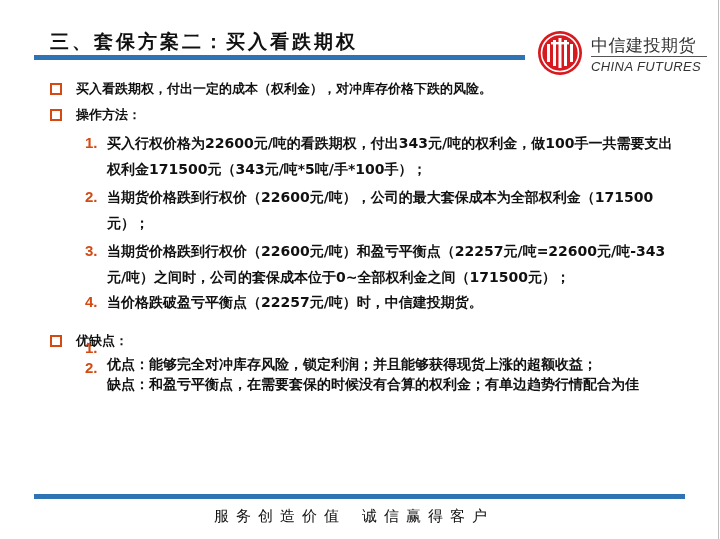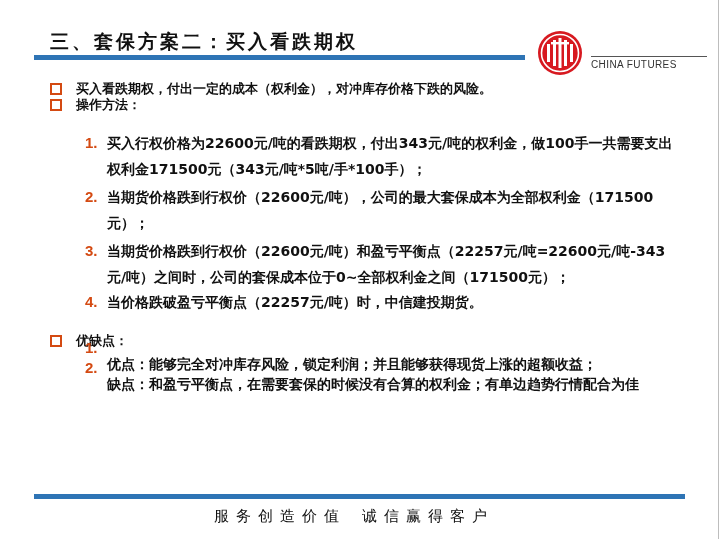--- a/index.html
+++ b/index.html
@@ -13,21 +13,21 @@
     position: absolute; left: 50px; top: 29px;
     font-family: Liberation Sans, sans-serif;
     font-size: 19px; font-weight: bold; letter-spacing: 3px; color: #111;
   }
   .title-rule { position: absolute; left: 34px; top: 55px; width: 491px; height: 5px; background: #2e74b5; }
 
   .logo { position: absolute; left: 537px; top: 30px; width: 180px; height: 50px; }
   .logo-mark { position: absolute; left: 0; top: 0; width: 46px; height: 46px; }
   .logo-cn { position: absolute; left: 54px; top: 4px; font-size: 17px; color: #333; letter-spacing: 0.5px; }
   .logo-divider { position: absolute; left: 54px; top: 26px; width: 116px; height: 1px; background: #555; }
-  .logo-en { position: absolute; left: 54px; top: 29px; font-family: "Liberation Sans", sans-serif; font-size: 10px; color: #333; letter-spacing: 0.4px; }
+  .logo-en { position: absolute; left: 54px; top: 29px; font-family: "Liberation Sans", sans-serif; font-size: 13px; color: #333; letter-spacing: 0.4px; font-style: italic; }
 
   .bullet { position: absolute; left: 50px; display: flex; align-items: center; }
   .bullet-box { width: 12px; height: 12px; border: 2.5px solid #d44a12; margin-right: 14px; flex: none; }
   .bullet-text { font-size: 13px; font-weight: bold; color: #111; white-space: nowrap; }
 
   .item { position: absolute; left: 85px; display: flex; }
   .item-num { font-family: "Liberation Sans", sans-serif; font-size: 15px; font-weight: bold; color: #d44a12; width: 22px; flex: none; line-height: 20px; }
   .item-text { font-size: 14px; font-weight: bold; color: #111; line-height: 26px; margin-top: -3px; width: 570px; }
   .item.compact .item-text { line-height: 20px; margin-top: 16px; }
 
@@ -52,30 +52,31 @@
     <svg class="logo-mark" viewBox="0 0 46 46">
       <circle cx="23" cy="23" r="22" fill="#d71920"></circle>
       <circle cx="23" cy="23" r="18.5" fill="none" stroke="#fff" stroke-width="1.6"></circle>
       <rect x="10" y="14" width="3" height="18" fill="#fff"></rect>
       <rect x="33" y="14" width="3" height="18" fill="#fff"></rect>
       <rect x="16" y="10" width="3" height="26" fill="#fff"></rect>
       <rect x="27" y="10" width="3" height="26" fill="#fff"></rect>
       <rect x="21.5" y="8" width="3" height="30" fill="#fff"></rect>
       <rect x="14" y="12" width="18" height="2.4" fill="#fff"></rect>
     </svg>
+    <div class="logo-cn">中信建投期货</div>
     <div class="logo-divider"></div>
     <div class="logo-en">CHINA FUTURES</div>
   </div>
 
   <div class="bullet" style="top:80px;">
     <span class="bullet-box"></span>
     <span class="bullet-text">买入看跌期权，付出一定的成本（权利金），对冲库存价格下跌的风险。</span>
   </div>
 
-  <div class="bullet" style="top:96px;">
+  <div class="bullet" style="top:106px;">
     <span class="bullet-box"></span>
     <span class="bullet-text">操作方法：</span>
   </div>
 
   <div class="item" style="top:133px;">
     <span class="item-num">1.</span>
     <span class="item-text">买入行权价格为22600元/吨的看跌期权，付出343元/吨的权利金，做100手一共需要支出权利金171500元（343元/吨*5吨/手*100手）；</span>
   </div>
 
   <div class="item" style="top:187px;">

